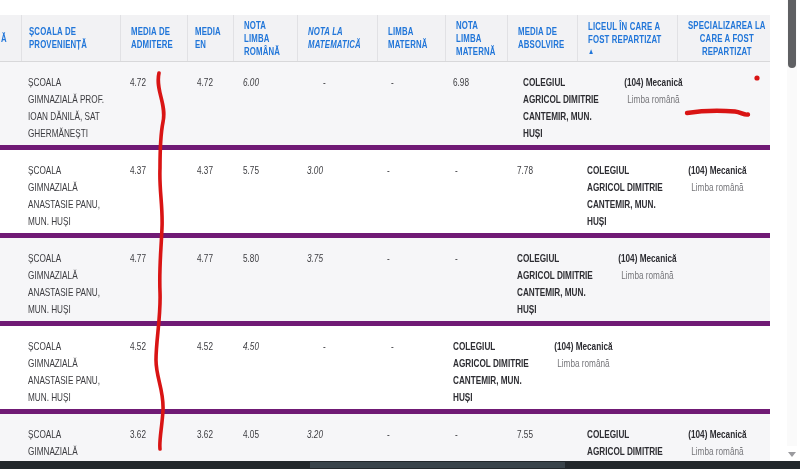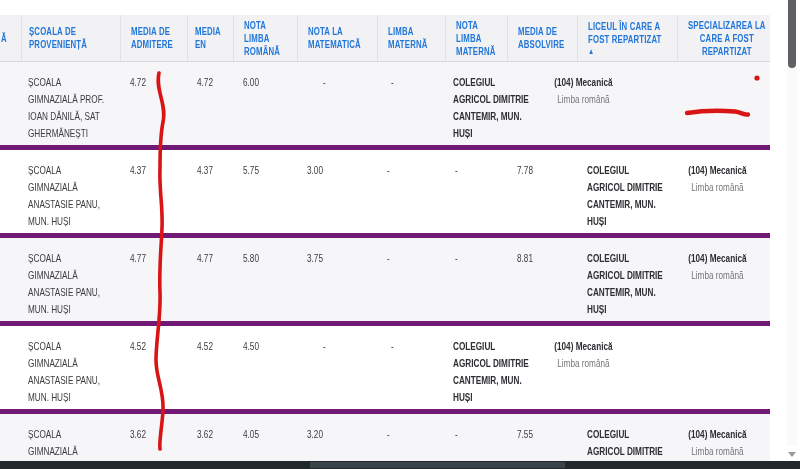--- a/index.html
+++ b/index.html
@@ -21,21 +21,21 @@
   .tr{display:flex;height:88px;box-sizing:border-box;border-bottom:5px solid #701a75;background:#ffffff;}
   .tr:nth-child(odd){background:#f6f6f8;}
   .td{box-sizing:border-box;padding:12px 5px 0 10px;overflow:hidden;}
   .td .sq{transform:scaleX(0.78);transform-origin:left top;}
   .c1{padding-left:7px;}
   .line{display:block;white-space:nowrap;font-size:10.5px;line-height:17px;color:#3c3c40;}
   .num{font-size:10.5px;line-height:17px;color:#3c3c40;white-space:nowrap;}
   .b{font-weight:700;color:#2e2e33;}
   .sub{color:#77777b;}
   
-  .c0{width:21px;}.c1{width:99px;}.c2{width:67px;}.c3{width:46px;justify-content:flex-end;}.c4{width:64px;}.c5{width:80px;}
+  .c0{width:21px;}.c1{width:99px;}.c2{width:67px;}.c3{width:46px;justify-content:flex-end;}.c4{width:64px;}.c5{width:80px;font-style:italic;}
   .c6{width:68px;}.c7{width:62px;}.c8{width:70px;}.c9{width:100px;}.c10{width:93px;text-align:center;}
   
   .vscroll-track{position:absolute;right:3px;top:0;width:10px;height:446px;background:#fafafa;z-index:45;}
   .vscroll-thumb{position:absolute;left:1px;top:0;width:8px;height:68px;background:#5f6063;border-radius:0 0 4px 4px;}
   .vscroll-down{position:absolute;right:4px;top:452px;width:0;height:0;z-index:46;
     border-left:4px solid transparent;border-right:4px solid transparent;border-top:5px solid #9a9a9e;}
   
   .bottom-bar{position:absolute;left:0;bottom:0;width:800px;height:8px;background:#22272b;z-index:40;}
   .bottom-thumb{position:absolute;left:310px;top:1px;width:255px;height:6px;background:#39434a;}
   
@@ -137,20 +137,23 @@
           </div>
       <div class="td c5">
             <div class="sq num">6.00</div>
           </div>
       <div class="td c6">
             <div class="sq num">-</div>
           </div>
       <div class="td c7">
             <div class="sq num">-</div>
           </div>
+      <div class="td c8">
+            <div class="sq num">6.98</div>
+          </div>
       <div class="td c9">
         <div class="sq">
           <span class="line b">COLEGIUL</span>
           <span class="line b">AGRICOL DIMITRIE</span>
           <span class="line b">CANTEMIR, MUN.</span>
           <span class="line b">HUȘI</span>
           <span class="line sub">Tehnic/Liceal/Zi</span>
         </div>
       </div>
       <div class="td c10">
@@ -229,23 +232,20 @@
             <div class="sq num">5.80</div>
           </div>
       <div class="td c5">
             <div class="sq num">3.75</div>
           </div>
       <div class="td c6">
             <div class="sq num">-</div>
           </div>
       <div class="td c7">
             <div class="sq num">-</div>
-          </div>
-      <div class="td c8">
-            <div class="sq num">8.81</div>
           </div>
       <div class="td c9">
         <div class="sq">
           <span class="line b">COLEGIUL</span>
           <span class="line b">AGRICOL DIMITRIE</span>
           <span class="line b">CANTEMIR, MUN.</span>
           <span class="line b">HUȘI</span>
           <span class="line sub">Tehnic/Liceal/Zi</span>
         </div>
       </div>

